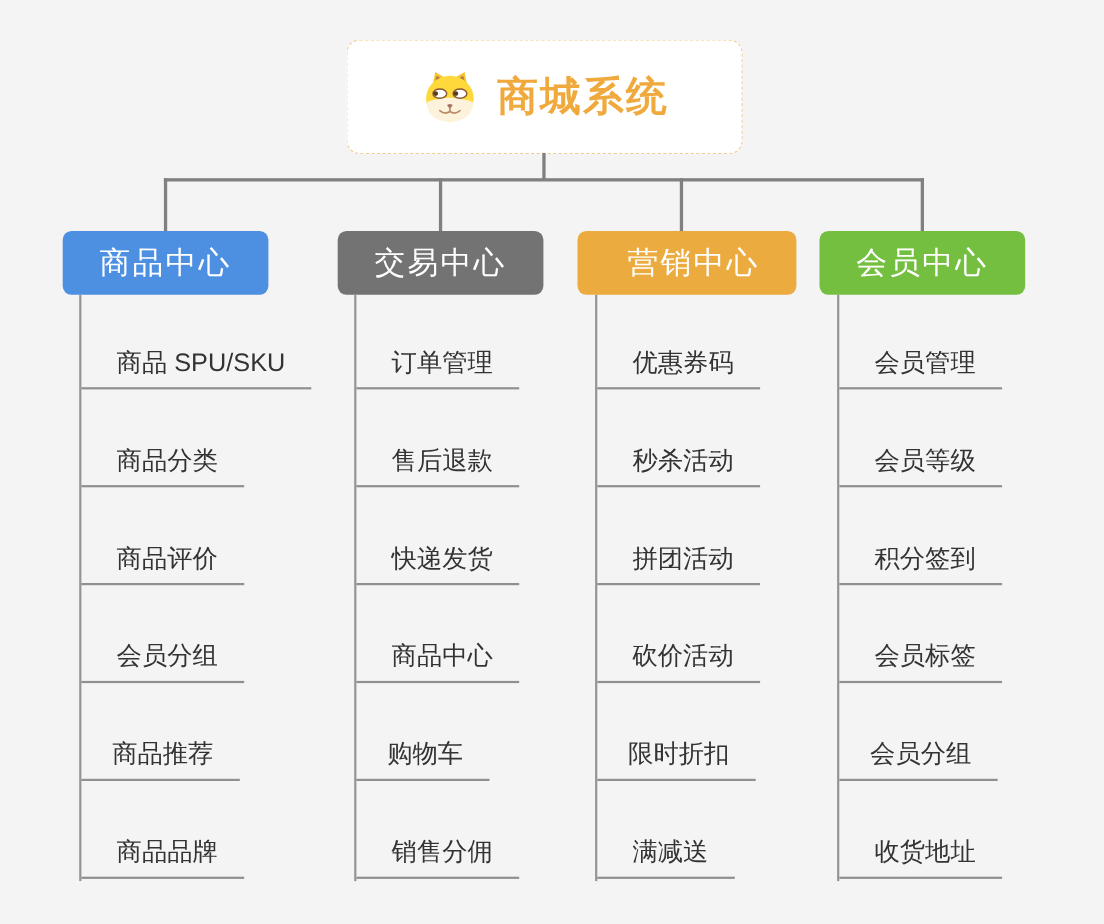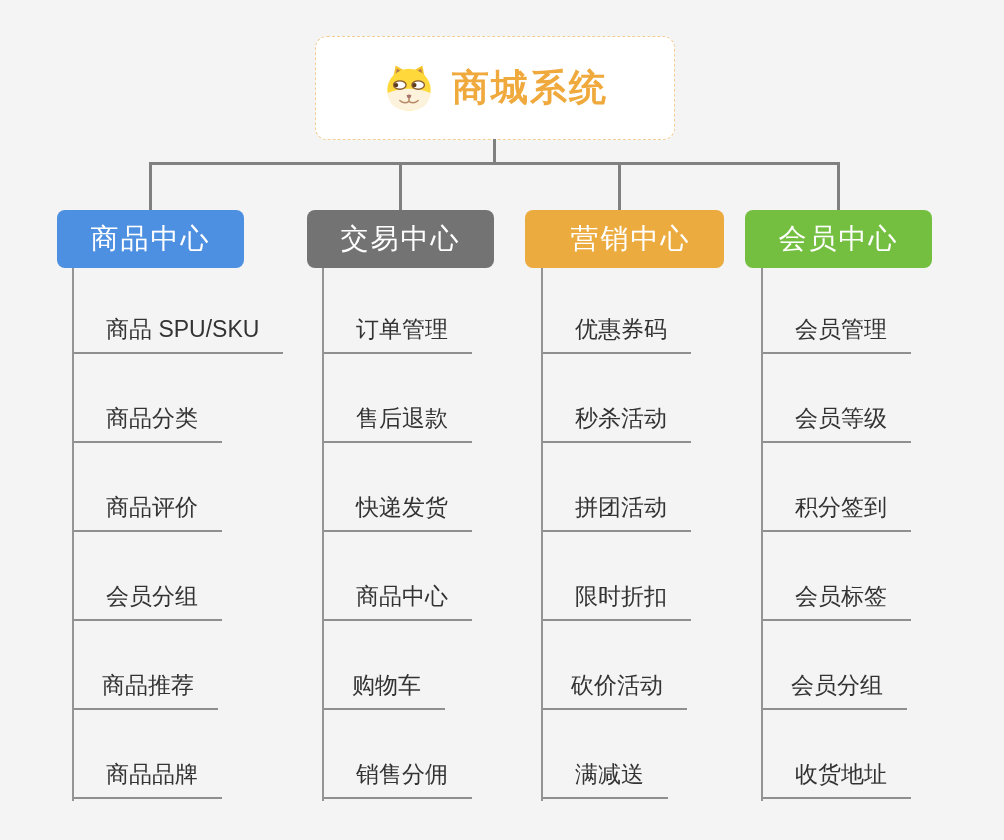--- a/index.html
+++ b/index.html
@@ -131,22 +131,22 @@
     <div class="leaf">快递发货</div>
     <div class="leaf">商品中心</div>
     <div class="leaf">购物车</div>
     <div class="leaf">销售分佣</div>
   </div>
 
   <div class="leaf-col leaf-col-3">
     <div class="leaf">优惠券码</div>
     <div class="leaf">秒杀活动</div>
     <div class="leaf">拼团活动</div>
+    <div class="leaf">砍价活动</div>
     <div class="leaf">限时折扣</div>
-    <div class="leaf">砍价活动</div>
     <div class="leaf">满减送</div>
   </div>
 
   <div class="leaf-col leaf-col-4">
     <div class="leaf">会员管理</div>
     <div class="leaf">会员等级</div>
     <div class="leaf">积分签到</div>
     <div class="leaf">会员标签</div>
     <div class="leaf">会员分组</div>
     <div class="leaf">收货地址</div>

